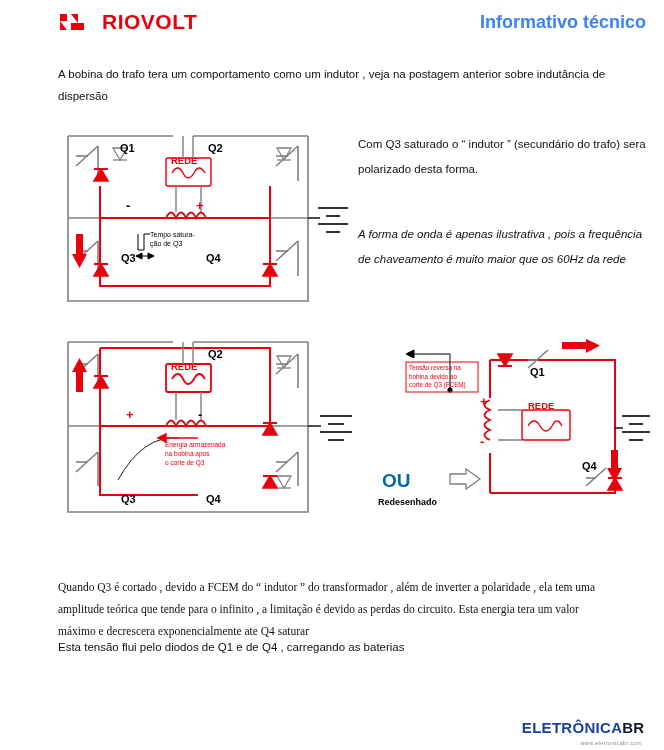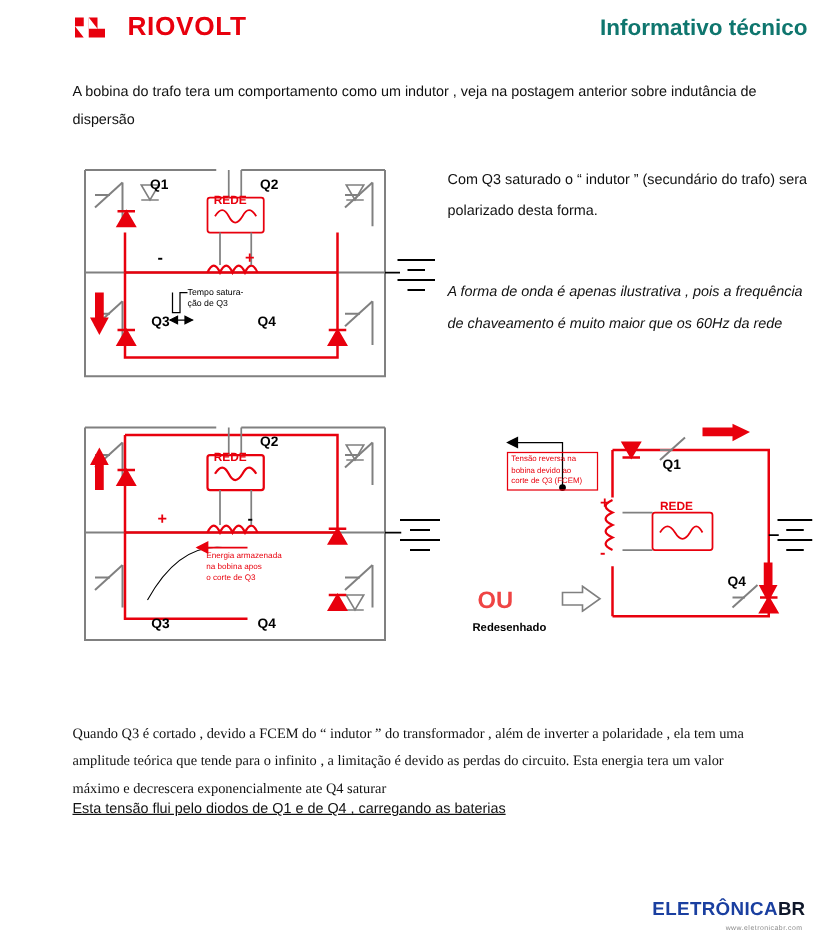--- a/index.html
+++ b/index.html
@@ -22,33 +22,33 @@
     display:flex;align-items:center;gap:16px;
   }
   .logo-mark{
     width:28px;height:22px;position:relative;
   }
   .logo-text{
     font-size:21px;font-weight:bold;color:#e8000d;letter-spacing:0.5px;
   }
   .header-title{
     position:absolute;right:18px;top:12px;
-    font-size:18px;font-weight:bold;color:#0f766e;
+    font-size:18px;font-weight:bold;color:#3b82f6;
   }
 
   
   .para{
     position:absolute;
     font-size:11.5px;
     line-height:22px;
     color:#111;
   }
   #para-intro{left:58px;top:63px;width:560px;}
   #para-bottom1{left:58px;top:576px;width:560px;font-family:Liberation Serif, serif;}
-  #para-bottom2{left:58px;top:636px;width:560px;text-decoration:underline;}
+  #para-bottom2{left:58px;top:636px;width:560px;}
 
   
   .rtext{
     position:absolute;font-size:11.5px;line-height:25px;color:#111;
   }
   #rtext-1{left:358px;top:132px;width:290px;}
   #rtext-2{left:358px;top:222px;width:290px;font-style:italic;}
 
   
   .sch{position:absolute;}
@@ -64,21 +64,21 @@
   }
   .foot-br{
     font-size:15px;font-weight:bold;color:#0f172a;
   }
   .foot-sub{
     position:absolute;right:22px;bottom:4px;
     font-size:5.5px;color:#888;letter-spacing:0.4px;
   }
   .ou{
     position:absolute;left:382px;top:470px;
-    font-size:19px;font-weight:bold;color:#ef4444;
+    font-size:19px;font-weight:bold;color:#0369a1;
   }
   .ou-sub{
     position:absolute;left:378px;top:497px;
     font-size:9px;font-weight:bold;color:#000;
   }
 </style>
 </head>
 <body>
 
 <div class="page">

